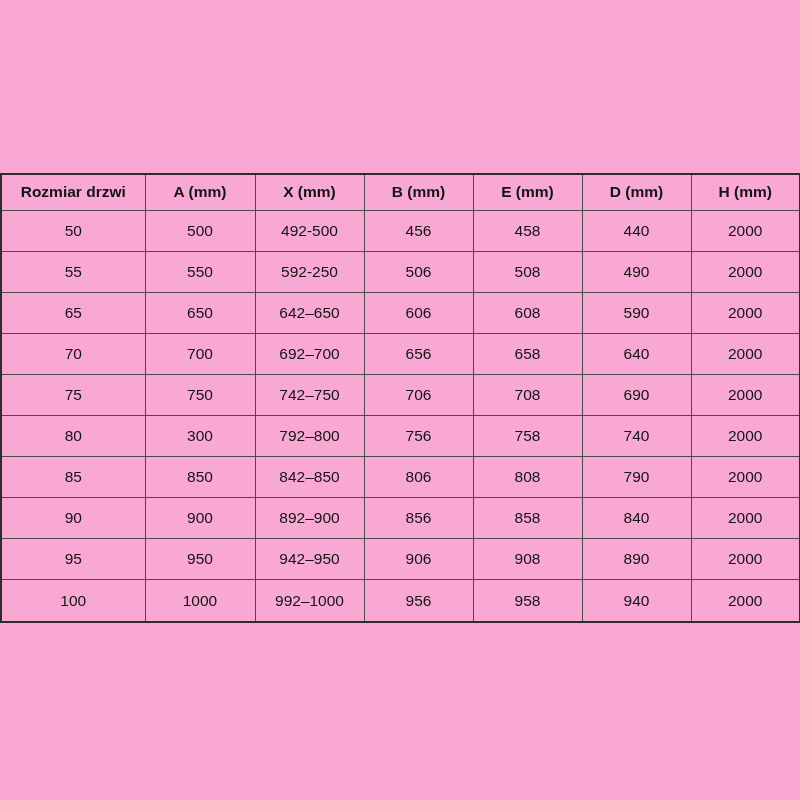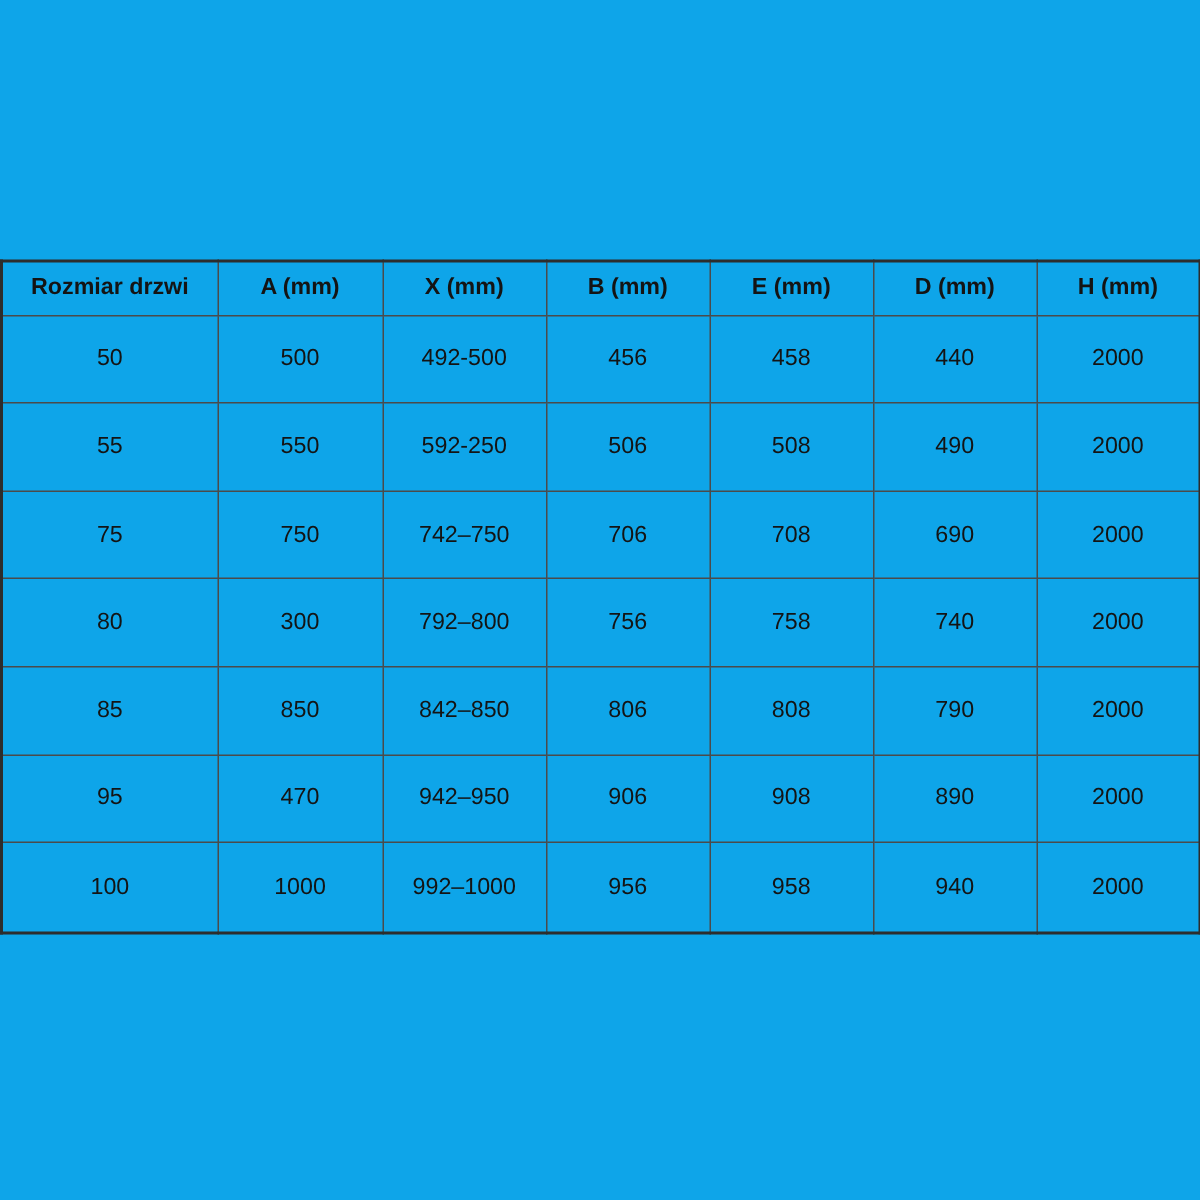--- a/index.html
+++ b/index.html
@@ -4,21 +4,21 @@
 <style>
   html, body {
     margin: 0;
     padding: 0;
     background: #ffffff;
   }
   .page {
     position: relative;
     width: 800px;
     height: 800px;
-    background: #0ea5e9;
+    background: #f9a8d4;
     overflow: hidden;
   }
   table.size-table {
     position: absolute;
     top: 173px;
     left: 0;
     width: 799px;
     height: 450px;
     border-collapse: collapse;
     table-layout: fixed;
@@ -92,20 +92,38 @@
         <tr>
           <td>55</td>
           <td>550</td>
           <td>592-250</td>
           <td>506</td>
           <td>508</td>
           <td>490</td>
           <td>2000</td>
         </tr>
         <tr>
+          <td>65</td>
+          <td>650</td>
+          <td>642–650</td>
+          <td>606</td>
+          <td>608</td>
+          <td>590</td>
+          <td>2000</td>
+        </tr>
+        <tr>
+          <td>70</td>
+          <td>700</td>
+          <td>692–700</td>
+          <td>656</td>
+          <td>658</td>
+          <td>640</td>
+          <td>2000</td>
+        </tr>
+        <tr>
           <td>75</td>
           <td>750</td>
           <td>742–750</td>
           <td>706</td>
           <td>708</td>
           <td>690</td>
           <td>2000</td>
         </tr>
         <tr>
           <td>80</td>
@@ -119,22 +137,31 @@
         <tr>
           <td>85</td>
           <td>850</td>
           <td>842–850</td>
           <td>806</td>
           <td>808</td>
           <td>790</td>
           <td>2000</td>
         </tr>
         <tr>
+          <td>90</td>
+          <td>900</td>
+          <td>892–900</td>
+          <td>856</td>
+          <td>858</td>
+          <td>840</td>
+          <td>2000</td>
+        </tr>
+        <tr>
           <td>95</td>
-          <td>470</td>
+          <td>950</td>
           <td>942–950</td>
           <td>906</td>
           <td>908</td>
           <td>890</td>
           <td>2000</td>
         </tr>
         <tr>
           <td>100</td>
           <td>1000</td>
           <td>992–1000</td>

